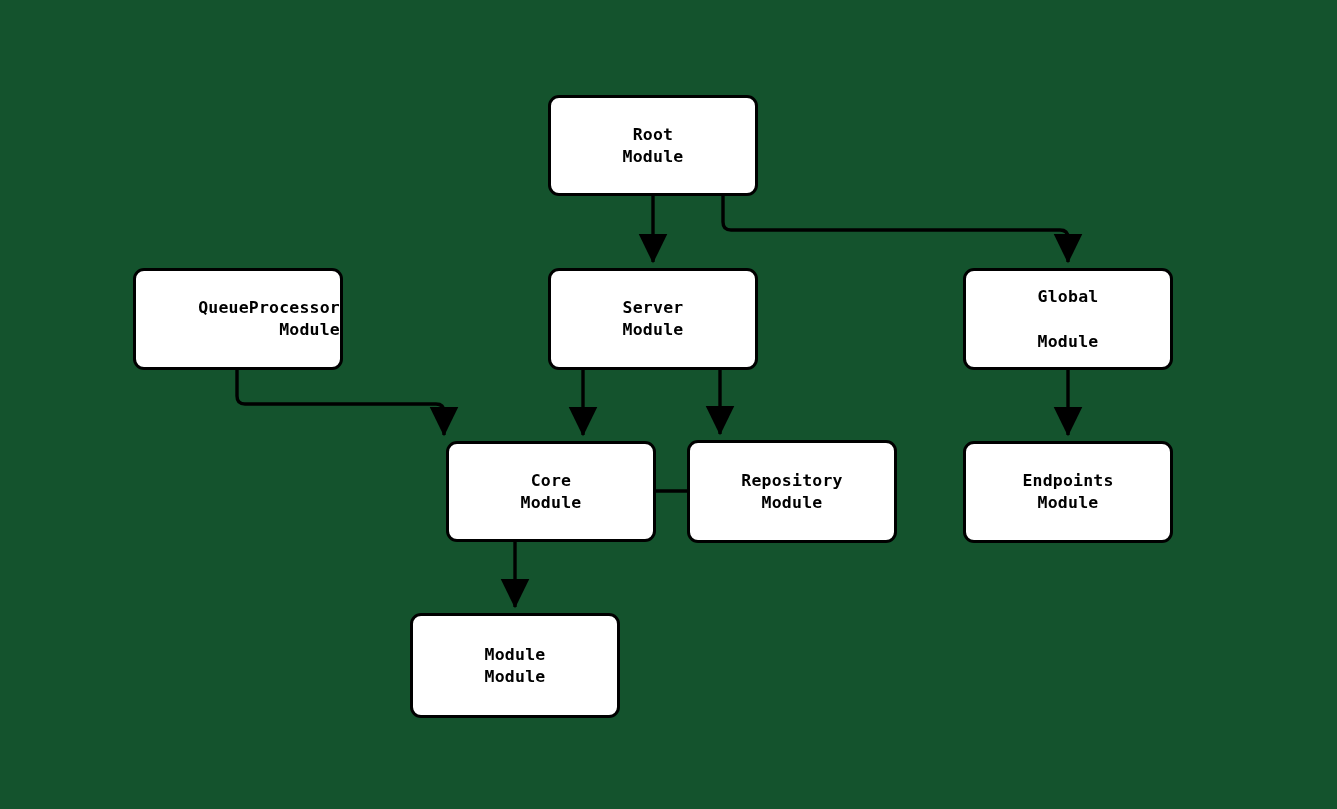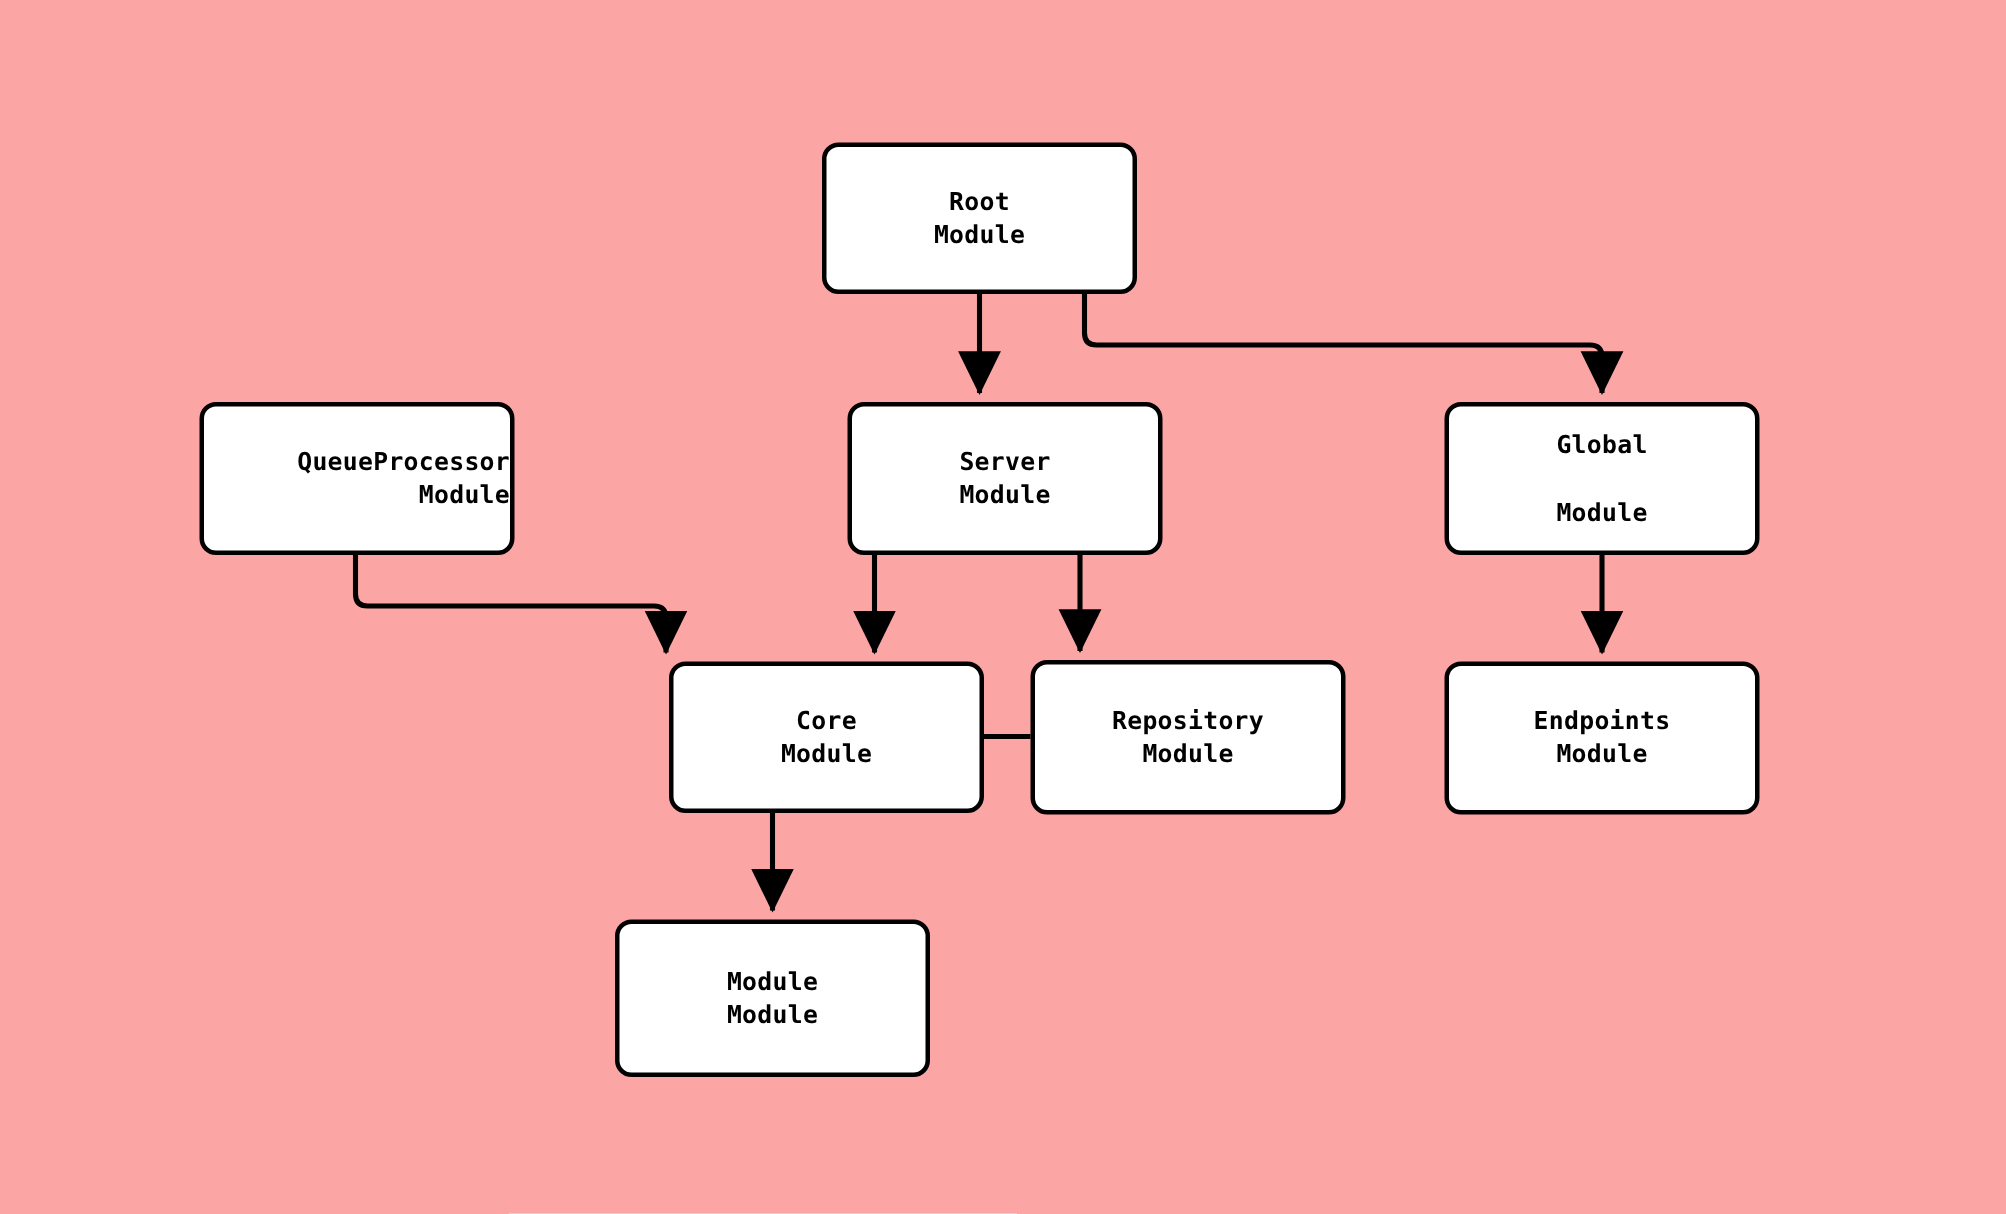--- a/index.html
+++ b/index.html
@@ -11,21 +11,21 @@
   body {
     width: 1337px;
     height: 809px;
     overflow: hidden;
     font-family: "DejaVu Sans Mono", "Liberation Mono", monospace;
   }
   #diagram-canvas {
     position: relative;
     width: 1337px;
     height: 809px;
-    background: #fca5a5;
+    background: #14532d;
   }
   #edge-layer {
     position: absolute;
     left: 0;
     top: 0;
     width: 1337px;
     height: 809px;
   }
   #node-layer {
     position: absolute;
@@ -93,21 +93,21 @@
     <div class="node" style="left:548px; top:95px; width:210px; height:101px;">
       <span class="node-line">Root</span>
       <span class="node-line">Module</span>
     </div>
 
     <div class="node" style="left:133px; top:268px; width:210px; height:102px;align-items:flex-end;">
       <span class="node-line">QueueProcessor</span>
       <span class="node-line">Module</span>
     </div>
 
-    <div class="node" style="left:548px; top:268px; width:210px; height:102px;margin-left:17px;">
+    <div class="node" style="left:548px; top:268px; width:210px; height:102px;">
       <span class="node-line">Server</span>
       <span class="node-line">Module</span>
     </div>
 
     <div class="node" style="left:963px; top:268px; width:210px; height:102px;gap:23px;">
       <span class="node-line">Global</span>
       <span class="node-line">Module</span>
     </div>
 
     <div class="node" style="left:410px; top:441px; width:210px; height:101px;margin-left:36px;">

